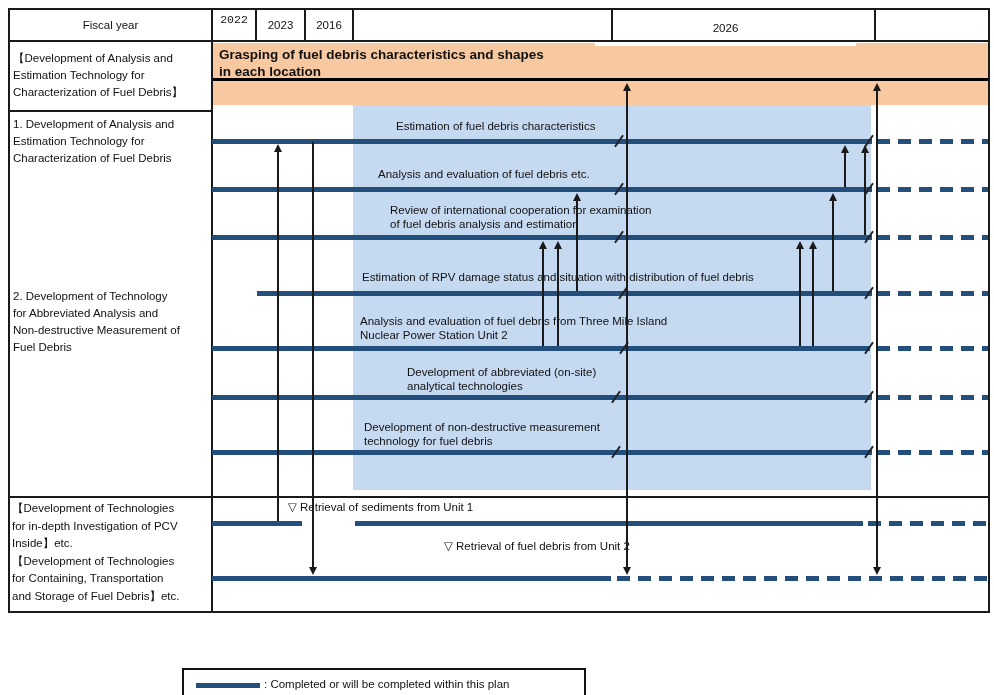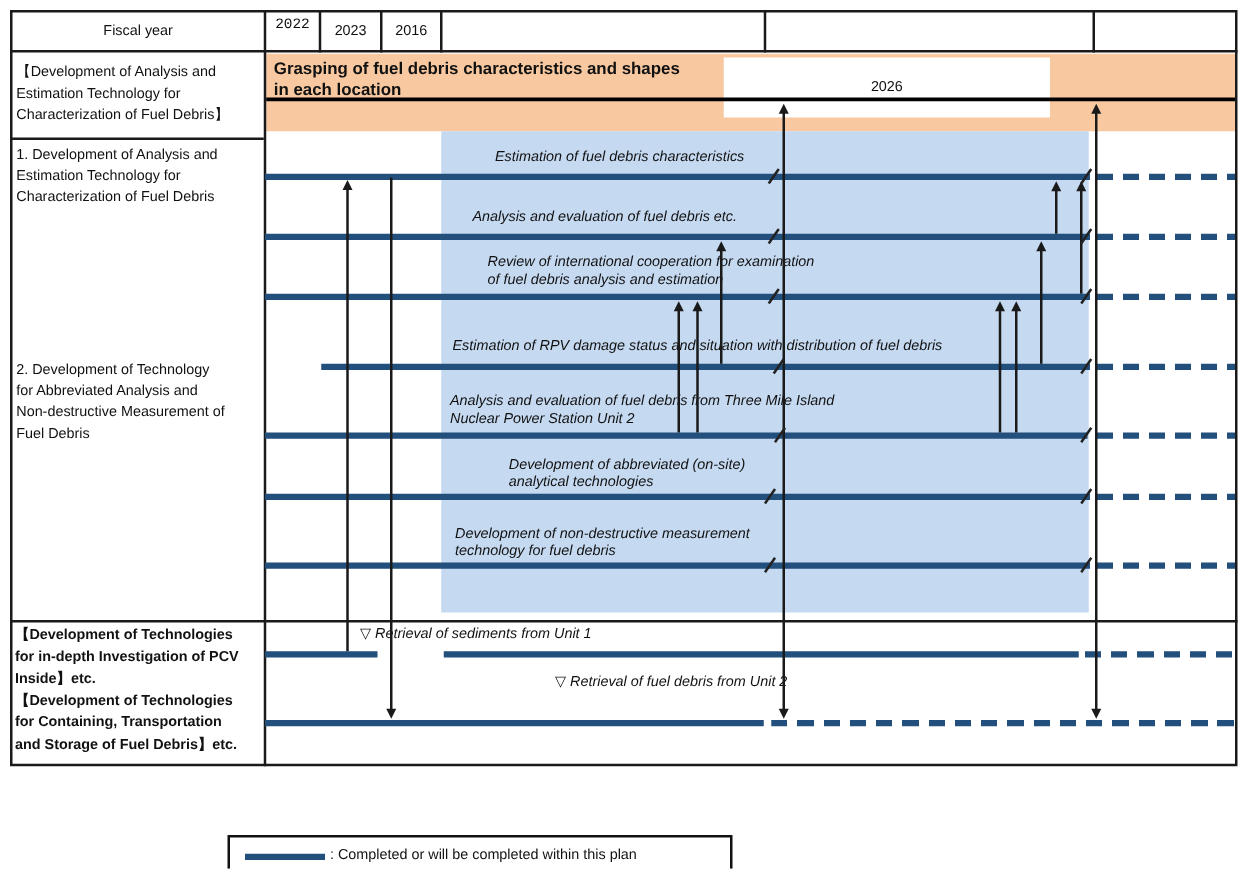--- a/index.html
+++ b/index.html
@@ -10,21 +10,21 @@
   .outer-border{position:absolute;left:8px;top:8px;width:982px;height:605px;
                 border:2px solid #1a1a1a;box-sizing:border-box;z-index:3;}
   .header-cell{position:absolute;display:flex;align-items:center;justify-content:center;
                font-size:11.5px;z-index:2;background:#fff;}
   .banner{position:absolute;left:213px;top:43px;width:775px;height:62px;z-index:1;}
   .banner-title{position:absolute;left:219px;top:46px;font-size:13.5px;font-weight:bold;
                 line-height:17px;white-space:pre-line;z-index:4;}
   .tepco-line{position:absolute;left:213px;top:78px;width:775px;height:3px;background:#000;z-index:4;}
   .rd-box{position:absolute;left:353px;top:105px;width:518px;height:385px;z-index:1;}
   .section-label{position:absolute;font-size:11.5px;line-height:17px;white-space:pre-line;z-index:4;}
-  .task-label{position:absolute;font-size:11.5px;line-height:13.5px;white-space:pre-line;z-index:6;font-style:italic;}
+  .task-label{position:absolute;font-size:11.5px;line-height:13.5px;white-space:pre-line;z-index:6;}
   .bar{position:absolute;height:5px;z-index:5;}
   .arrow-line{position:absolute;width:1.6px;background:#1a1a1a;z-index:7;}
   .arrow-head-up{position:absolute;width:0;height:0;border-left:4.5px solid transparent;
                  border-right:4.5px solid transparent;border-bottom:8px solid #1a1a1a;z-index:7;}
   .arrow-head-down{position:absolute;width:0;height:0;border-left:4.5px solid transparent;
                    border-right:4.5px solid transparent;border-top:8px solid #1a1a1a;z-index:7;}
   .break-mark{position:absolute;width:2px;height:14px;background:#222;transform:rotate(35deg);z-index:8;}
   .legend-box{position:absolute;border:2px solid #111;box-sizing:border-box;background:#fff;z-index:2;}
   .legend-text{position:absolute;font-size:11.5px;white-space:nowrap;}
   .lg-solid{position:absolute;height:5px;}
@@ -51,33 +51,33 @@
   <div class="border-line" style="left:352px;top:8px;width:2px;height:34px;"></div>
   <div class="border-line" style="left:611px;top:8px;width:2px;height:34px;"></div>
   <div class="border-line" style="left:874px;top:8px;width:2px;height:34px;"></div>
   <div class="border-line" style="left:8px;top:110px;width:203px;height:2px;"></div>
   <div class="border-line" style="left:8px;top:496px;width:982px;height:2px;"></div>
 
   <div class="header-cell" style="left:10px;top:10px;width:201px;height:30px;">Fiscal year</div>
   <div class="header-cell" style="left:213px;top:10px;width:42px;height:18px;font-family:Liberation Mono, monospace;">2022</div>
   <div class="header-cell" style="left:257px;top:10px;width:47px;height:30px;">2023</div>
   <div class="header-cell" style="left:306px;top:10px;width:46px;height:30px;">2016</div>
-  <div class="header-cell" style="left:579px;top:10px;width:261px;height:48px;margin-top:36px;">2026</div>
+  <div class="header-cell" style="left:595px;top:10px;width:261px;height:36px;">2026</div>
 
   <div class="section-label" style="left:13px;top:50px;width:196px;">【Development of Analysis and
 Estimation Technology for
 Characterization of Fuel Debris】</div>
   <div class="section-label" style="left:13px;top:116px;width:196px;">1. Development of Analysis and
 Estimation Technology for
 Characterization of Fuel Debris</div>
   <div class="section-label" style="left:13px;top:288px;width:198px;">2. Development of Technology
 for Abbreviated Analysis and
 Non-destructive Measurement of
 Fuel Debris</div>
-  <div class="section-label" style="left:12px;top:500px;width:199px;line-height:17.5px;font-weight:bold;">【Development of Technologies
+  <div class="section-label" style="left:12px;top:500px;width:199px;line-height:17.5px;">【Development of Technologies
 for in-depth Investigation of PCV
 Inside】etc.
 【Development of Technologies
 for Containing, Transportation
 and Storage of Fuel Debris】etc.</div>
 
   <div id="layer" class="abs" style="left:0;top:0;width:994px;height:695px;">
       <div class="bar" style="left: 212px; top: 139px; width: 660px; background: rgb(35, 79, 125);"></div>
       <div class="bar" style="left: 877px; top: 139px; width: 111px; background: repeating-linear-gradient(90deg, rgb(35, 79, 125) 0px, rgb(35, 79, 125) 13px, rgba(0, 0, 0, 0) 13px, rgba(0, 0, 0, 0) 21px);"></div>
       <div class="bar" style="left: 212px; top: 187px; width: 660px; background: rgb(35, 79, 125);"></div>

